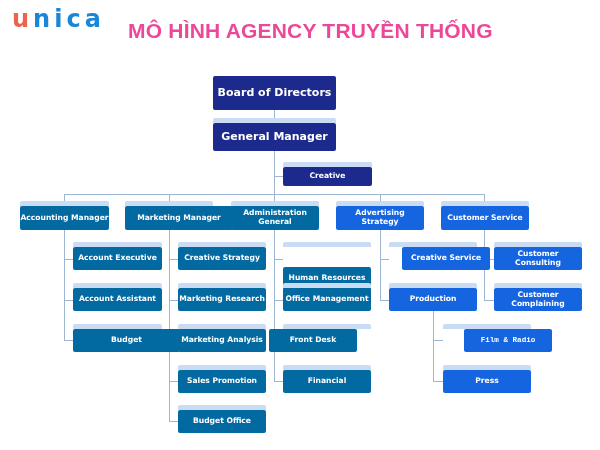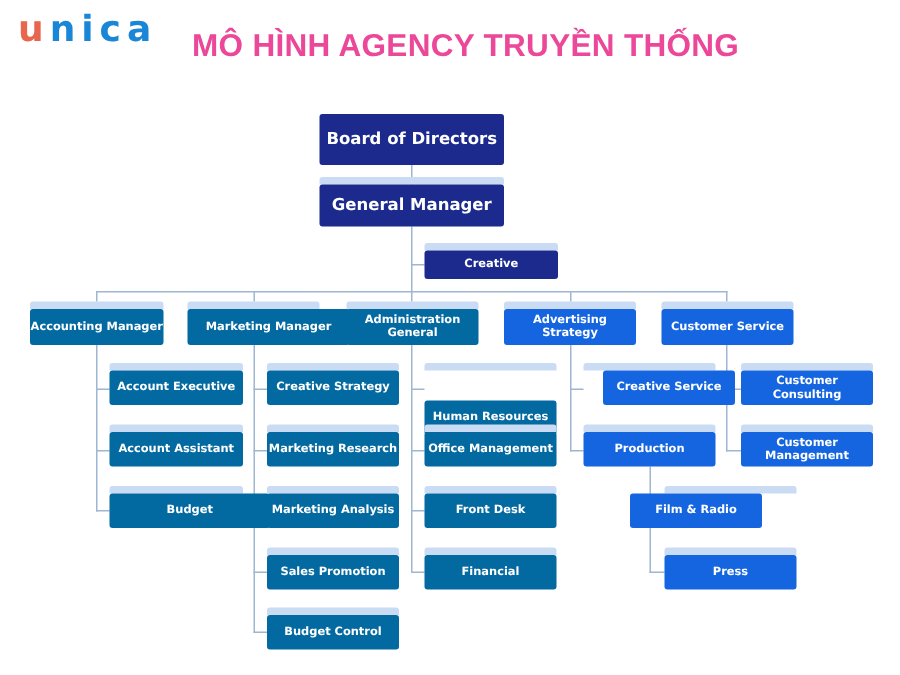--- a/index.html
+++ b/index.html
@@ -87,36 +87,36 @@
 
 <div class="band" style="left:178px;top:242px;width:88px;height:5px;"></div>
 <div class="node indigo f8" style="left:178px;top:247px;width:88px;height:23px;">Creative Strategy</div>
 <div class="band" style="left:178px;top:283px;width:88px;height:5px;"></div>
 <div class="node indigo f8" style="left:178px;top:288px;width:88px;height:23px;">Marketing Research</div>
 <div class="band" style="left:178px;top:324px;width:88px;height:5px;"></div>
 <div class="node indigo f8" style="left:178px;top:329px;width:88px;height:23px;">Marketing Analysis</div>
 <div class="band" style="left:178px;top:365px;width:88px;height:5px;"></div>
 <div class="node indigo f8" style="left:178px;top:370px;width:88px;height:23px;">Sales Promotion</div>
 <div class="band" style="left:178px;top:405px;width:88px;height:5px;"></div>
-<div class="node indigo f8" style="left:178px;top:410px;width:88px;height:23px;">Budget Control</div>
+<div class="node indigo f8" style="left:178px;top:410px;width:88px;height:23px;">Budget Office</div>
 
 <div class="band" style="left:283px;top:242px;width:88px;height:5px;"></div>
 <div class="node indigo f8" style="left:283px;top:247px;width:88px;height:23px;margin-top:20px;">Human Resources</div>
 <div class="band" style="left:283px;top:283px;width:88px;height:5px;"></div>
 <div class="node indigo f8" style="left:283px;top:288px;width:88px;height:23px;">Office Management</div>
 <div class="band" style="left:283px;top:324px;width:88px;height:5px;"></div>
-<div class="node indigo f8" style="left:283px;top:329px;width:88px;height:23px;">Front Desk</div>
+<div class="node indigo f8" style="left:269px;top:329px;width:88px;height:23px;">Front Desk</div>
 <div class="band" style="left:283px;top:365px;width:88px;height:5px;"></div>
 <div class="node indigo f8" style="left:283px;top:370px;width:88px;height:23px;">Financial</div>
 
 <div class="band" style="left:389px;top:242px;width:88px;height:5px;"></div>
 <div class="node blue f8" style="left:389px;top:247px;width:88px;height:23px;margin-left:13px;">Creative Service</div>
 <div class="band" style="left:389px;top:283px;width:88px;height:5px;"></div>
 <div class="node blue f8" style="left:389px;top:288px;width:88px;height:23px;">Production</div>
 <div class="band" style="left:443px;top:324px;width:88px;height:5px;"></div>
-<div class="node blue f8" style="left:420px;top:329px;width:88px;height:23px;">Film &amp; Radio</div>
+<div class="node blue f8" style="left:464px;top:329px;width:88px;height:23px;font-family:Liberation Mono, monospace;">Film &amp; Radio</div>
 <div class="band" style="left:443px;top:365px;width:88px;height:5px;"></div>
 <div class="node blue f8" style="left:443px;top:370px;width:88px;height:23px;">Press</div>
 
 <div class="band" style="left:494px;top:242px;width:88px;height:5px;"></div>
 <div class="node blue f8" style="left:494px;top:247px;width:88px;height:23px;">Customer Consulting</div>
 <div class="band" style="left:494px;top:283px;width:88px;height:5px;"></div>
-<div class="node blue f8" style="left:494px;top:288px;width:88px;height:23px;padding:0 14px;">Customer Management</div>
+<div class="node blue f8" style="left:494px;top:288px;width:88px;height:23px;padding:0 14px;">Customer Complaining</div>
 
 </body></html>

